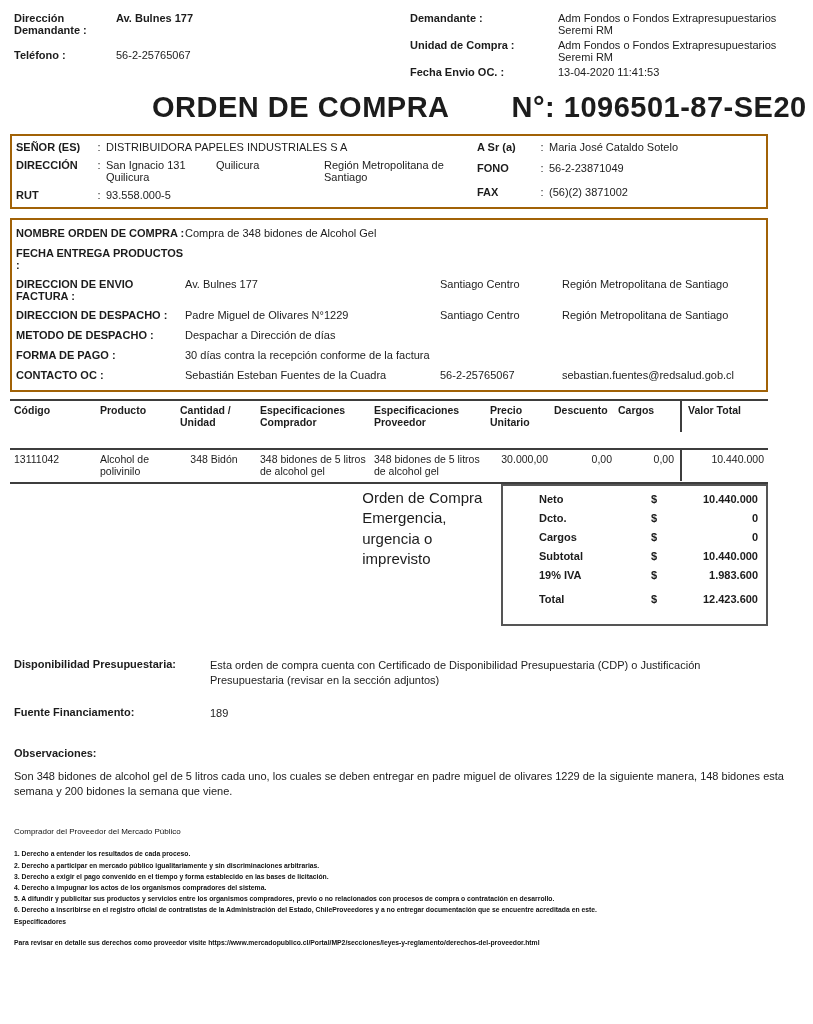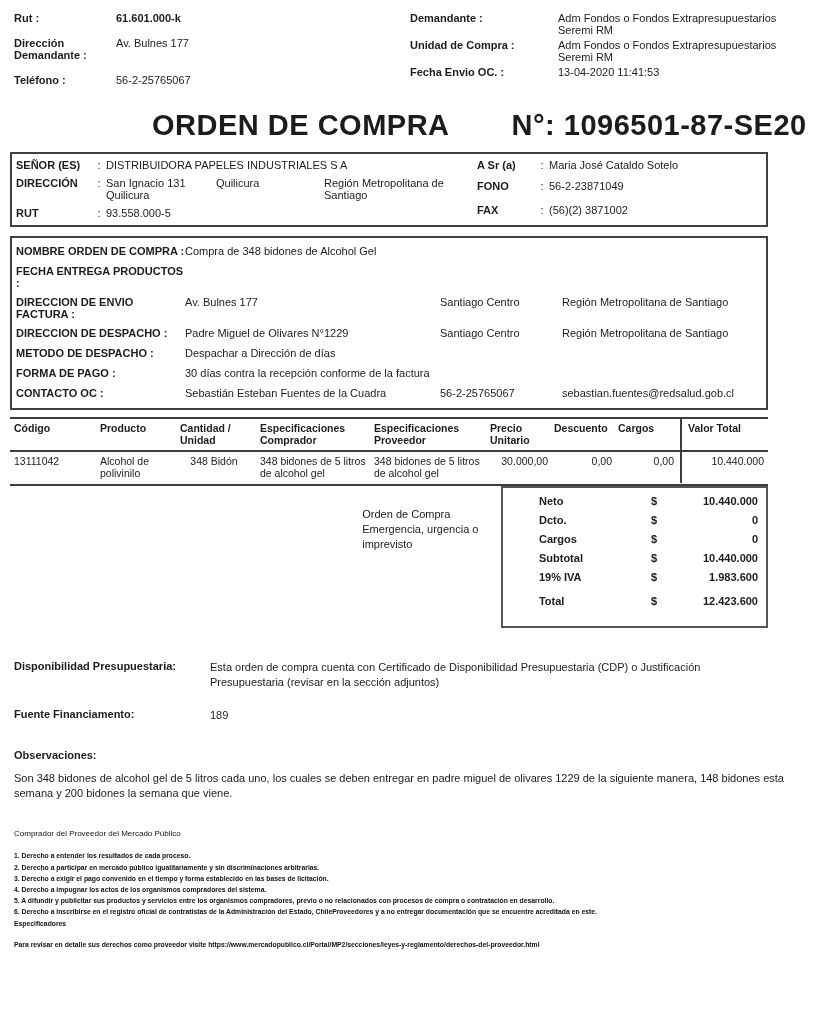--- a/index.html
+++ b/index.html
@@ -22,21 +22,21 @@
   .top-right .kv{margin-bottom:3px;}
   .top-left .k{width:92px;font-weight:bold;flex-shrink:0;}
   .top-left .v{padding-left:10px;}
   .top-left .kv:first-child .v{font-weight:bold;}
   .top-right .k{width:148px;font-weight:bold;flex-shrink:0;}
   .top-right .v{width:225px;}
   
   .title-row{display:flex;padding:6px 0 10px 152px;font-size:29px;font-weight:bold;letter-spacing:.5px;}
   .title-num{margin-left:62px;}
   
-  .box{border:2px solid #404040;margin-left:10px;width:758px;box-sizing:border-box;background:#fff;}
+  .box{border:2px solid #a16207;margin-left:10px;width:758px;box-sizing:border-box;background:#fff;}
   .box1{display:flex;padding:5px 4px 6px 4px;}
   .box1-left{width:446px;}
   .box1-right{flex:1;border-left:1px solid #fff;padding-left:14px;}
   .lrow{display:flex;margin-bottom:6px;}
   .box1-left .lk{width:76px;font-weight:bold;flex-shrink:0;}
   .colon{width:14px;flex-shrink:0;text-align:center;}
   .dir-cols{display:flex;flex:1;}
   .dir-c1{width:110px;}
   .dir-c2{width:108px;}
   .dir-c3{flex:1;}
@@ -44,37 +44,37 @@
   .box1-right .lrow{margin-bottom:9px;}
   .box2{padding:7px 4px 8px 4px;margin-top:9px;}
   .orow{display:flex;margin-bottom:7px;min-height:13px;}
   .orow .ok{width:169px;font-weight:bold;flex-shrink:0;}
   .orow .ov{width:255px;}
   .orow .oc2{width:122px;}
   .orow .oc3{flex:1;}
   
   .tbl{margin-left:10px;width:758px;box-sizing:border-box;margin-top:7px;font-size:10.5px;}
   .trow{display:flex;}
-  .thead{border-top:2px solid #3d3d3d;border-bottom:2px solid #3d3d3d;font-weight:bold;padding:3px 0 4px 0;}
+  .thead{border-top:2px solid #3d3d3d;border-bottom:2px solid #3d3d3d;font-weight:bold;padding:3px 0 20px 0;}
   .tbody{border-bottom:2px solid #3d3d3d;padding:3px 0 5px 0;}
   .c-codigo{width:90px;padding-left:4px;box-sizing:border-box;}
   .c-prod{width:80px;}
   .c-cant{width:74px;text-align:center;padding-right:6px;box-sizing:border-box;}
   .c-espc{width:118px;padding-left:6px;box-sizing:border-box;}
   .c-espp{width:118px;padding-left:2px;box-sizing:border-box;}
   .c-precio{width:64px;}
   .c-desc{width:64px;}
   .c-cargos{width:62px;}
   .c-vt{flex:1;border-left:2px solid #3d3d3d;padding:0 4px 0 6px;box-sizing:border-box;margin-top:-3px;margin-bottom:-4px;padding-top:3px;padding-bottom:4px;}
   .tbody .c-precio,.tbody .c-desc,.tbody .c-cargos{text-align:right;padding-right:6px;box-sizing:border-box;}
   .tbody .c-vt{text-align:right;}
   
   .post{display:flex;margin-left:10px;width:758px;box-sizing:border-box;}
   .post-spacer{width:366px;}
-  .emergency{width:142px;font-size:11px;line-height:1.35;padding-top:4px;margin-top:17px;}
+  .emergency{width:142px;font-size:15px;line-height:1.35;padding-top:4px;}
   .totals-box{margin-left:2px;flex:1;border:2px solid #555;padding:7px 8px 26px 8px;box-sizing:border-box;height:142px;}
   .t-row{display:flex;margin-bottom:7px;font-weight:bold;}
   .t-row .tl{width:112px;padding-left:28px;}
   .t-row .tc{width:52px;}
   .t-row .tv{flex:1;text-align:right;}
   .t-row.total-row{margin-top:12px;}
   
   .budget{padding:32px 14px 0 14px;}
   .b-row{display:flex;margin-bottom:4px;}
   .b-row .bk{width:196px;font-weight:bold;flex-shrink:0;}
@@ -91,24 +91,20 @@
   .der-item{white-space:nowrap;}
   .der-footer{font-size:6.8px;font-weight:bold;margin-top:12px;white-space:nowrap;}
 </style>
 </head>
 <body>
 
 <div class="doc">
 
   <div class="top">
     <div class="top-left">
-      <div class="kv">
-        <div class="k">Rut :</div>
-        <div class="v">61.601.000-k</div>
-      </div>
       <div class="kv">
         <div class="k">Dirección Demandante :</div>
         <div class="v">Av. Bulnes 177</div>
       </div>
       <div class="kv">
         <div class="k">Teléfono :</div>
         <div class="v">56-2-25765067</div>
       </div>
     </div>
     <div class="top-right">

